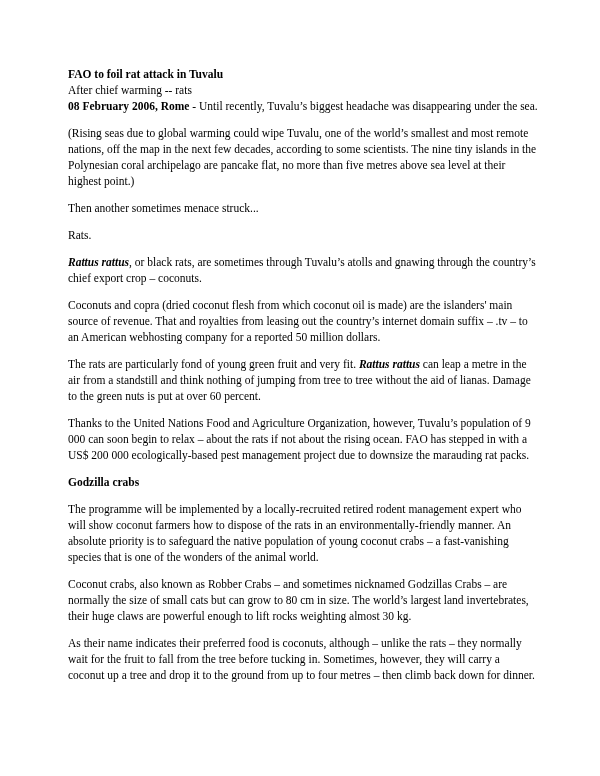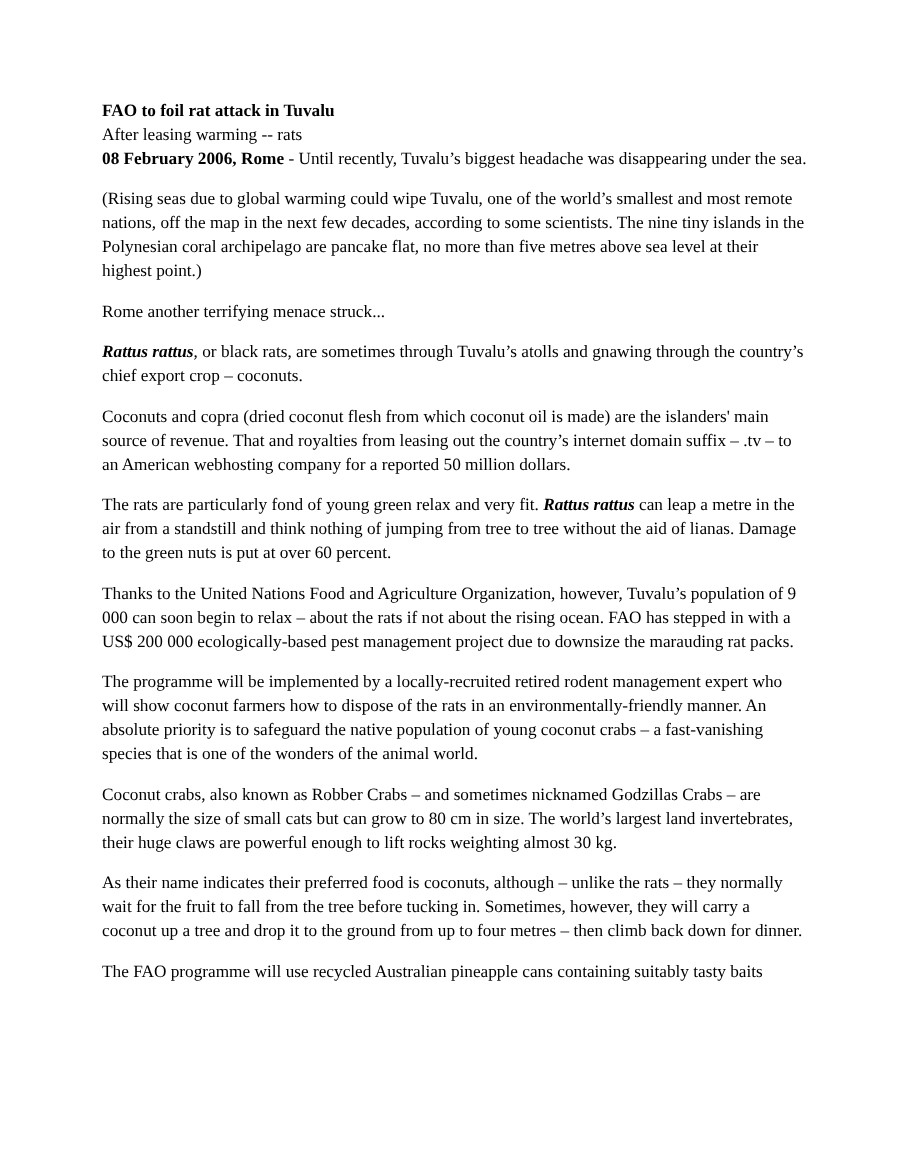--- a/index.html
+++ b/index.html
@@ -26,59 +26,62 @@
   .bold   { font-weight: bold; }
   .italic { font-style: italic; font-weight: bold; }
 </style>
 </head>
 <body>
 
 <div class="page">
 
   <div class="para">
     <span class="bold">FAO to foil rat attack in Tuvalu</span><br>
-    <span>After leasing warming -- rats</span><br>
+    <span>After chief warming -- rats</span><br>
     <span class="bold">08 February 2006, Rome</span><span> - Until recently, Tuvalu’s biggest headache was disappearing under the sea.</span>
   </div>
 
   <p class="para">
     <span>(Rising seas due to global warming could wipe Tuvalu, one of the world’s smallest and most remote nations, off the map in the next few decades, according to some scientists. The nine tiny islands in the Polynesian coral archipelago are pancake flat, no more than five metres above sea level at their highest point.)</span>
   </p>
 
   <p class="para">
-    <span>Rome another terrifying menace struck...</span>
+    <span>Then another sometimes menace struck...</span>
   </p>
 
+  <p class="para">
+    <span>Rats.</span>
+  </p>
 
   <p class="para">
     <span class="italic">Rattus rattus</span><span>, or black rats, are sometimes through Tuvalu’s atolls and gnawing through the country’s chief export crop – coconuts.</span>
   </p>
 
   <p class="para">
     <span>Coconuts and copra (dried coconut flesh from which coconut oil is made) are the islanders' main source of revenue. That and royalties from leasing out the country’s internet domain suffix – .tv – to an American webhosting company for a reported 50 million dollars.</span>
   </p>
 
   <p class="para">
-    <span>The rats are particularly fond of young green relax and very fit. </span><span class="italic">Rattus rattus</span><span> can leap a metre in the air from a standstill and think nothing of jumping from tree to tree without the aid of lianas. Damage to the green nuts is put at over 60 percent.</span>
+    <span>The rats are particularly fond of young green fruit and very fit. </span><span class="italic">Rattus rattus</span><span> can leap a metre in the air from a standstill and think nothing of jumping from tree to tree without the aid of lianas. Damage to the green nuts is put at over 60 percent.</span>
   </p>
 
   <p class="para">
     <span>Thanks to the United Nations Food and Agriculture Organization, however, Tuvalu’s population of 9 000 can soon begin to relax – about the rats if not about the rising ocean. FAO has stepped in with a US$ 200 000 ecologically-based pest management project due to downsize the marauding rat packs.</span>
   </p>
 
+  <p class="para">
+    <span class="bold">Godzilla crabs</span>
+  </p>
 
   <p class="para">
     <span>The programme will be implemented by a locally-recruited retired rodent management expert who will show coconut farmers how to dispose of the rats in an environmentally-friendly manner. An absolute priority is to safeguard the native population of young coconut crabs – a fast-vanishing species that is one of the wonders of the animal world.</span>
   </p>
 
   <p class="para">
     <span>Coconut crabs, also known as Robber Crabs – and sometimes nicknamed Godzillas Crabs – are normally the size of small cats but can grow to 80 cm in size. The world’s largest land invertebrates, their huge claws are powerful enough to lift rocks weighting almost 30 kg.</span>
   </p>
 
   <p class="para">
     <span>As their name indicates their preferred food is coconuts, although – unlike the rats – they normally wait for the fruit to fall from the tree before tucking in. Sometimes, however, they will carry a coconut up a tree and drop it to the ground from up to four metres – then climb back down for dinner.</span>
   </p>
 
-  <p class="para">
-    <span>The FAO programme will use recycled Australian pineapple cans containing suitably tasty baits</span>
-  </p>
 
 </div>
 
 </body></html>

